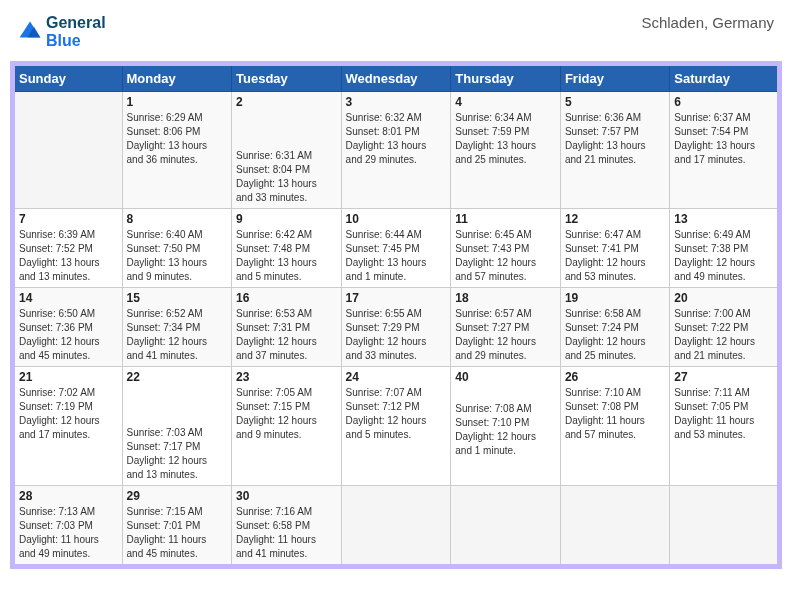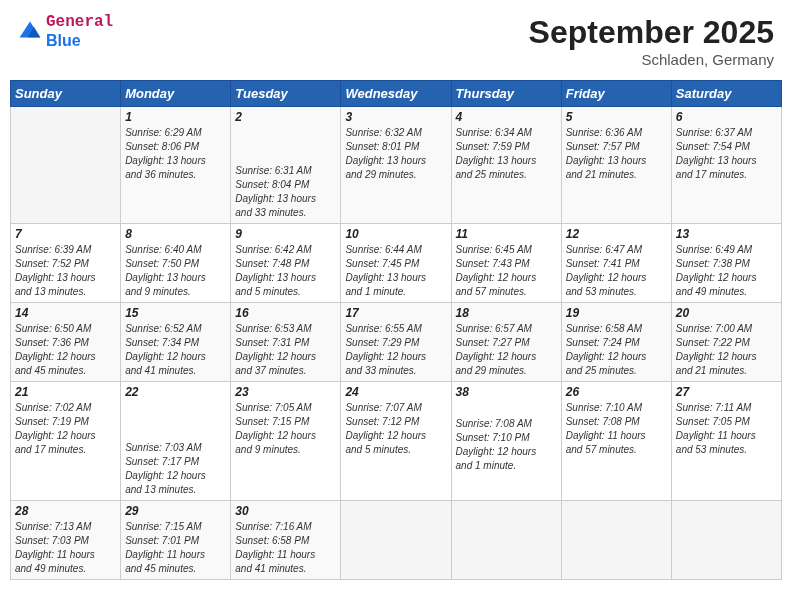--- a/index.html
+++ b/index.html
@@ -23,22 +23,21 @@
       gap: 4px;
     }
     .logo-text {
       display: flex;
       flex-direction: column;
       line-height: 1.1;
     }
     .logo-general {
       font-size: 16px;
       font-weight: bold;
-      color: #be185d;
-      font-family: Liberation Mono, monospace;
+      color: #0c4a6e;
     }
     .logo-blue {
       font-size: 16px;
       font-weight: bold;
       color: #1a73e8;
     }
     .logo-icon {
       width: 24px;
       height: 24px;
     }
@@ -50,22 +49,21 @@
       font-weight: bold;
       color: #222;
     }
     .location-title {
       font-size: 15px;
       color: #555;
     }
     .calendar {
       width: 100%;
       border-collapse: collapse;
-      border: 1px solid #c4b5fd;
-      font-style: italic;
+      border: 5px solid #c4b5fd;
     }
     .calendar th {
       background-color: #2563b0;
       color: white;
       font-size: 13px;
       font-weight: bold;
       padding: 5px 4px;
       text-align: left;
       border: 1px solid #1a4f9a;
     }
@@ -109,21 +107,20 @@
     <svg class="logo-icon" viewBox="0 0 30 30" xmlns="http://www.w3.org/2000/svg">
       <polygon points="15,2 28,22 2,22" fill="#1a73e8"></polygon>
       <polygon points="20,8 28,22 12,22" fill="#0d47a1" opacity="0.6"></polygon>
     </svg>
     <div class="logo-text">
       <span class="logo-general">General</span>
       <span class="logo-blue">Blue</span>
     </div>
   </div>
   <div class="title-block">
-    <div class="month-title">September 2025</div>
     <div class="location-title">Schladen, Germany</div>
   </div>
 </div>
 
 <table class="calendar">
   <thead>
     <tr>
     <th>Sunday</th>
         <th>Monday</th>
         <th>Tuesday</th>
@@ -304,21 +301,21 @@
 and 9 minutes.</div>
         </td>
         <td>
           <span class="day-number">24</span>
           <div class="day-info" style="white-space: pre-line;">Sunrise: 7:07 AM
 Sunset: 7:12 PM
 Daylight: 12 hours
 and 5 minutes.</div>
         </td>
         <td>
-          <span class="day-number">38</span>
+          <span class="day-number">40</span>
           <div class="day-info" style="white-space: pre-line; margin-top: 18px;">Sunrise: 7:08 AM
 Sunset: 7:10 PM
 Daylight: 12 hours
 and 1 minute.</div>
         </td>
         <td>
           <span class="day-number">26</span>
           <div class="day-info" style="white-space: pre-line;">Sunrise: 7:10 AM
 Sunset: 7:08 PM
 Daylight: 11 hours

